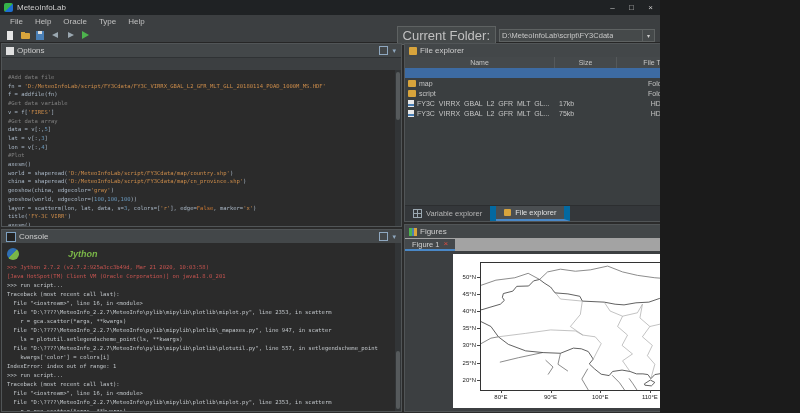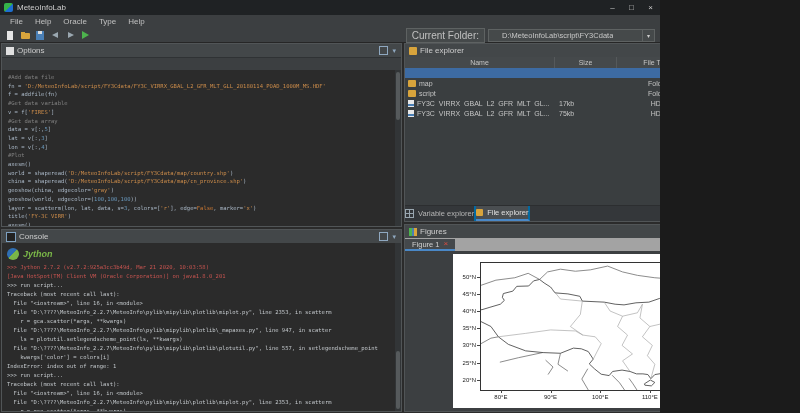--- a/index.html
+++ b/index.html
@@ -20,22 +20,22 @@
   .tbicon{width:11px;height:11px;margin-right:4px;position:relative;}
   .icon-new-file::before{content:'';position:absolute;left:2px;top:1px;width:6px;height:9px;background:#e6e6e6;}
   .icon-open-folder::before{content:'';position:absolute;left:1px;top:2px;width:4px;height:2px;background:#d8a43c;}
   .icon-open-folder::after{content:'';position:absolute;left:1px;top:3px;width:9px;height:6px;background:#d8a43c;border-radius:1px;}
   .icon-save::before{content:'';position:absolute;left:1px;top:1px;width:8px;height:9px;background:#4a7fb5;}
   .icon-save::after{content:'';position:absolute;left:3px;top:1px;width:4px;height:3px;background:#dcdcdc;}
   .icon-undo::before{content:'';position:absolute;left:2px;top:2px;border-right:6px solid #9aa7b0;border-top:3.5px solid transparent;border-bottom:3.5px solid transparent;}
   .icon-redo::before{content:'';position:absolute;left:3px;top:2px;border-left:6px solid #9aa7b0;border-top:3.5px solid transparent;border-bottom:3.5px solid transparent;}
   .icon-run-script::before{content:'';position:absolute;left:2px;top:1px;border-left:7px solid #4db34d;border-top:4.5px solid transparent;border-bottom:4.5px solid transparent;}
   .tb-right{margin-left:auto;display:flex;align-items:center;}
-  .cf-label{font-size:10px;color:#c0c0c0;border:1px solid #5e6262;background:#45494a;padding:1px 5px;}
-  .cf-combo{width:152px;height:11px;border:1px solid #5e6262;background:#45494a;display:flex;align-items:center;font-size:7.5px;color:#c8c8c8;padding-left:13px;margin-left:3px;}
+  .cf-label{font-size:13px;color:#c0c0c0;border:1px solid #5e6262;background:#45494a;padding:1px 5px;}
+  .cf-combo{width:152px;height:11px;border:1px solid #5e6262;background:#45494a;display:flex;align-items:center;font-size:7.5px;color:#c8c8c8;padding-left:2px;margin-left:3px;}
   .cf-text{white-space:nowrap;overflow:hidden;}
   .combo-arrow{margin-left:auto;width:11px;align-self:stretch;border-left:1px solid #5e6262;display:flex;align-items:center;justify-content:center;font-size:6px;color:#cccccc;}
   
   .panel{position:absolute;background:#3c3f41;border:1px solid #515557;box-sizing:border-box;}
   #editor-panel{left:1px;top:43px;width:401px;height:184px;}
   #console-panel{left:1px;top:229px;width:401px;height:183px;}
   #explorer-panel{left:404px;top:43px;width:395px;height:179px;}
   #figures-panel{left:404px;top:224px;width:395px;height:188px;}
   .panel-header{position:absolute;left:0;top:0;right:0;height:13px;background:#434749;border-bottom:1px solid #2f3234;display:flex;align-items:center;padding:0 4px;}
   .panel-title{font-size:8px;color:#cdcdcd;margin-left:3px;}
@@ -51,21 +51,21 @@
   .tabrow{position:absolute;left:0;top:13px;right:0;height:13px;background:#383b3d;border-bottom:1px solid #2c2e30;display:flex;align-items:flex-end;}
   .etab{height:12px;display:flex;align-items:center;padding:0 8px;background:#41566e;border-bottom:2px solid #4a88c7;font-size:7.5px;color:#d0d0d0;box-sizing:border-box;}
   .etab .tabdoc{width:6px;height:7px;background:#dcdcdc;margin-right:3px;}
   .code-wrap{position:absolute;left:0;top:26px;right:0;bottom:0;background:#2b2b2b;padding:3px 0 0 6px;overflow:hidden;}
   .code-line{font-family:"DejaVu Sans Mono",monospace;font-size:5.5px;line-height:8.7px;white-space:pre;}
   .tok-pln{color:#a9b7c6;} .tok-com{color:#808080;} .tok-str{color:#cc8c4a;} .tok-num{color:#6897bb;} .tok-kw{color:#cc7832;}
   .vscroll{position:absolute;right:0;width:6px;background:#323537;}
   .vthumb{position:absolute;left:1px;width:4px;background:#565a5c;border-radius:2px;}
   
   .console-wrap{position:absolute;left:0;top:13px;right:0;bottom:0;background:#2b2b2b;padding:3px 0 0 5px;overflow:hidden;}
-  .jython-row{display:flex;align-items:center;height:16px;margin-bottom:1px;}
+  .jython-row{display:flex;align-items:center;height:16px;margin-bottom:1px;gap:45px;}
   .jython-logo{width:12px;height:12px;border-radius:50%;background:linear-gradient(135deg,#2f6fb4 50%,#7ab648 50%);}
   .jython-text{color:#7ab648;font-size:9px;font-weight:bold;font-style:italic;margin-left:4px;}
   .console-line{font-family:"DejaVu Sans Mono",monospace;font-size:5.5px;line-height:9px;white-space:pre;}
   .cl-err{color:#c75450;} .cl-out{color:#c2c7cb;}
   
   .colheader{position:absolute;left:0;top:13px;right:0;height:11px;background:#45494b;border-bottom:1px solid #2f3234;display:flex;}
   .colhdr{font-size:7px;color:#c4c4c4;display:flex;align-items:center;justify-content:center;border-right:1px solid #55595b;box-sizing:border-box;}
   .col0{width:150px;} .col1{width:62px;} .col2{width:82px;} .col3{flex:1;border-right:none;}
   .rows-area{position:absolute;left:0;top:24px;right:0;bottom:15px;background:#3a3e40;overflow:hidden;}
   .file-row{display:flex;height:10px;align-items:center;font-size:7px;color:#c4c4c4;}
@@ -74,21 +74,21 @@
   .c-name{width:150px;padding-left:3px;display:flex;align-items:center;}
   .c-size{width:62px;padding-left:4px;}
   .c-type{width:82px;text-align:center;}
   .c-date{flex:1;padding-left:4px;}
   .row-icon{display:inline-block;width:8px;height:7px;margin-right:3px;position:relative;flex:none;}
   .icon-folder{background:#d8a43c;border-radius:1px;}
   .icon-folder::before{content:'';position:absolute;left:0;top:-2px;width:4px;height:2px;background:#d8a43c;}
   .icon-hdf-file{background:#e8e8e8;width:6px;height:8px;margin-top:-1px;}
   .icon-hdf-file::before{content:'';position:absolute;left:0;bottom:1px;right:0;height:2px;background:#4a7fb5;}
   .bottom-tabs{position:absolute;left:0;bottom:0;right:0;height:15px;background:#34373a;border-top:1px solid #2c2e30;display:flex;align-items:stretch;}
-  .btab{display:flex;align-items:center;padding:0 0;font-size:7.5px;color:#b5b5b5;border-right:2px solid #0369a1;}
+  .btab{display:flex;align-items:center;padding:0 8px;font-size:7.5px;color:#b5b5b5;border-right:6px solid #0369a1;}
   .btab.active{background:#4a4e51;border-bottom:2px solid #4a88c7;box-sizing:border-box;color:#e0e0e0;}
   .btab-icon{width:7px;height:7px;margin-right:4px;}
   .table-icon{border:1px solid #9aa7b0;background:
      linear-gradient(#9aa7b0,#9aa7b0) 50% 0/1px 100% no-repeat,
      linear-gradient(#9aa7b0,#9aa7b0) 0 50%/100% 1px no-repeat;}
   .folder-icon{background:#d8a43c;border-radius:1px;}
   
   .fig-icon{width:9px;height:9px;margin-left:3px;position:relative;border:1px solid #8a8f93;box-sizing:border-box;background:#4a4e50;}
   .icon-zoom-in::after,.icon-zoom-out::after{position:absolute;left:0;top:-1px;right:0;text-align:center;font-size:7px;color:#c8c8c8;}
   .icon-zoom-in::after{content:'+';} .icon-zoom-out::after{content:'-';}

